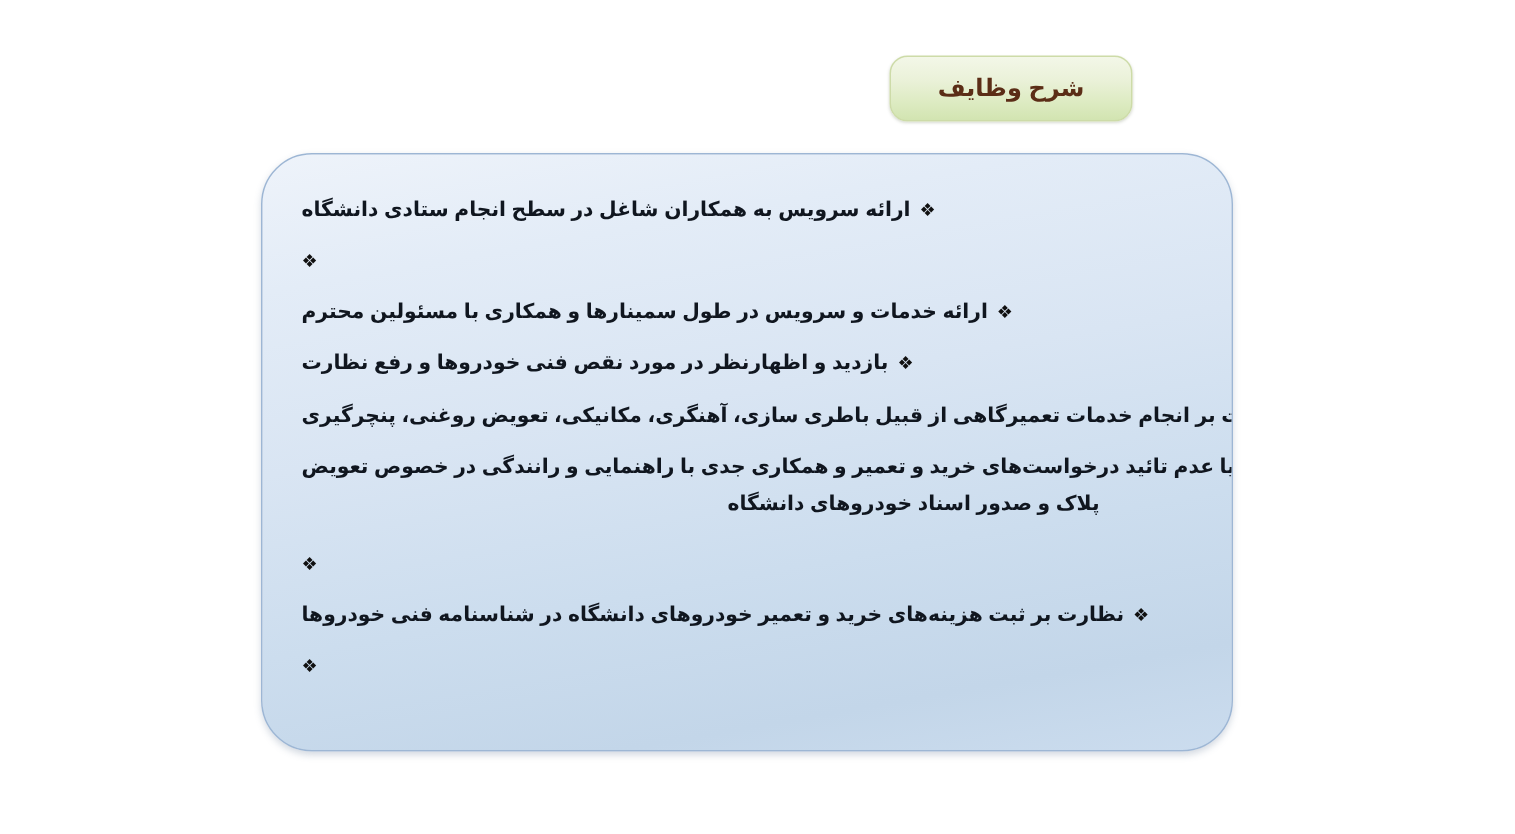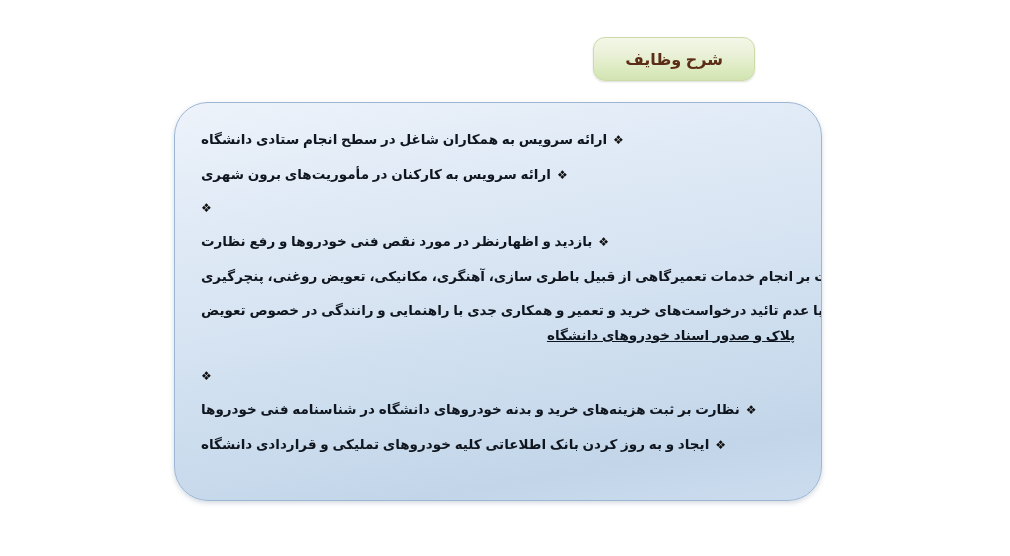--- a/index.html
+++ b/index.html
@@ -107,24 +107,23 @@
 
   .bullet-text {
     flex: 0 1 auto;
     text-align: right;
     direction: rtl;
   }
 
   
   .cont-row {
     display: flex;
-    justify-content: flex-start;
+    justify-content: center;
     padding-right: 0;
     margin-top: 11px;
-    text-decoration: underline;
   }
   .cont-text {
     direction: rtl;
     text-align: right;
     padding-left: 222px;
   }
 
   .spacer-small { height: 7px; }
 </style>
 </head>
@@ -142,27 +141,27 @@
       <li class="bullet-item" style="margin-bottom: 21px;">
         <div class="bullet-row">
           <span class="bullet-glyph">❖</span>
           <span class="bullet-text">ارائه سرویس به همکاران شاغل در سطح انجام ستادی دانشگاه</span>
         </div>
       </li>
 
       <li class="bullet-item" style="margin-bottom: 21px;">
         <div class="bullet-row">
           <span class="bullet-glyph">❖</span>
-          <span class="bullet-text">ارائه سرویس به کارکنان در مأموریت‌های برون شهری</span>
-        </div>
-      </li>
-
-      <li class="bullet-item" style="margin-bottom: 21px;">
-        <div class="bullet-row">
-          <span class="bullet-glyph">❖</span>
+        </div>
+      </li>
+
+      <li class="bullet-item" style="margin-bottom: 21px;">
+        <div class="bullet-row">
+          <span class="bullet-glyph">❖</span>
+          <span class="bullet-text">ارائه خدمات و سرویس در طول سمینارها و همکاری با مسئولین محترم</span>
         </div>
       </li>
 
       <li class="bullet-item" style="margin-bottom: 21px;">
         <div class="bullet-row">
           <span class="bullet-glyph">❖</span>
           <span class="bullet-text">بازدید و اظهارنظر در مورد نقص فنی خودروها و رفع نظارت</span>
         </div>
       </li>
 
@@ -187,27 +186,26 @@
 
       <li class="bullet-item" style="margin-bottom: 21px;">
         <div class="bullet-row">
           <span class="bullet-glyph">❖</span>
         </div>
       </li>
 
       <li class="bullet-item" style="margin-bottom: 21px;">
         <div class="bullet-row">
           <span class="bullet-glyph">❖</span>
-          <span class="bullet-text">نظارت بر ثبت هزینه‌های خرید و بدنه خودروهای دانشگاه در شناسنامه فنی خودروها</span>
-        </div>
-      </li>
-
-      <li class="bullet-item" style="margin-bottom: 21px;">
-        <div class="bullet-row">
-          <span class="bullet-glyph">❖</span>
-          <span class="bullet-text">ایجاد و به روز کردن بانک اطلاعاتی کلیه خودروهای تملیکی و قراردادی دانشگاه</span>
+          <span class="bullet-text">نظارت بر ثبت هزینه‌های خرید و تعمیر خودروهای دانشگاه در شناسنامه فنی خودروها</span>
+        </div>
+      </li>
+
+      <li class="bullet-item" style="margin-bottom: 21px;">
+        <div class="bullet-row">
+          <span class="bullet-glyph">❖</span>
         </div>
       </li>
 
     </ul>
   </div>
 
 </div>
 
 </body></html>

